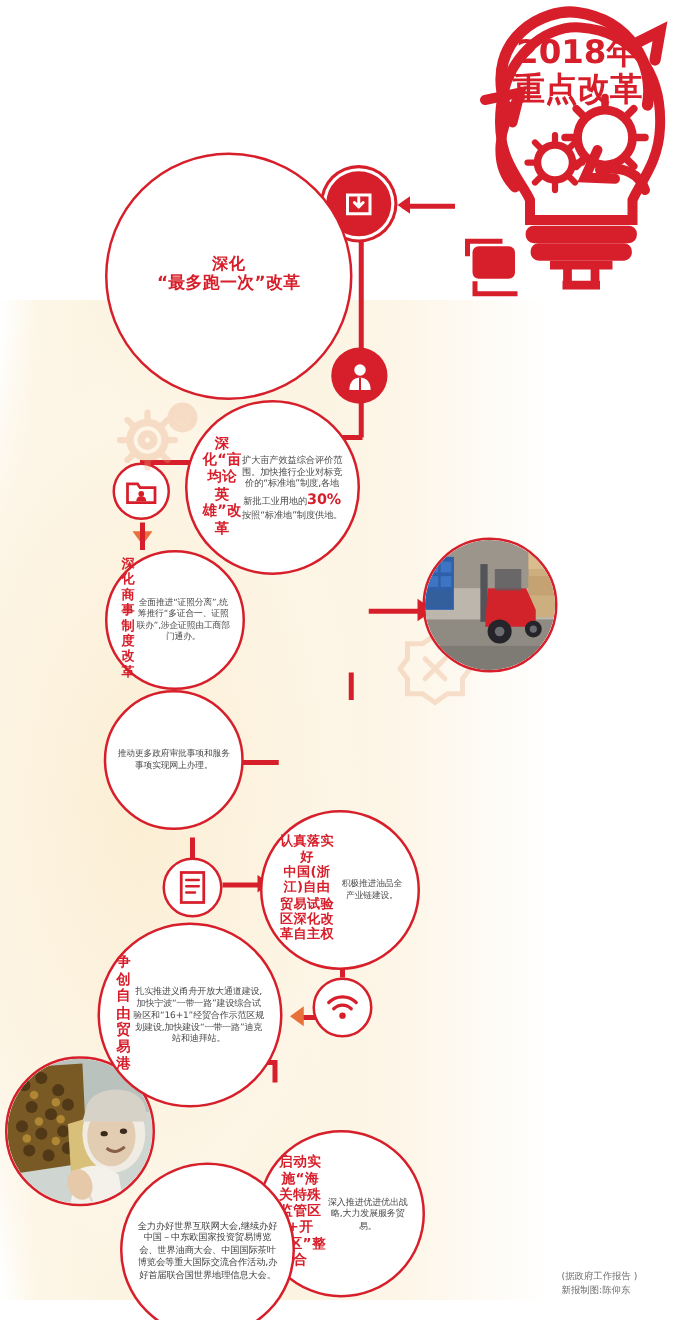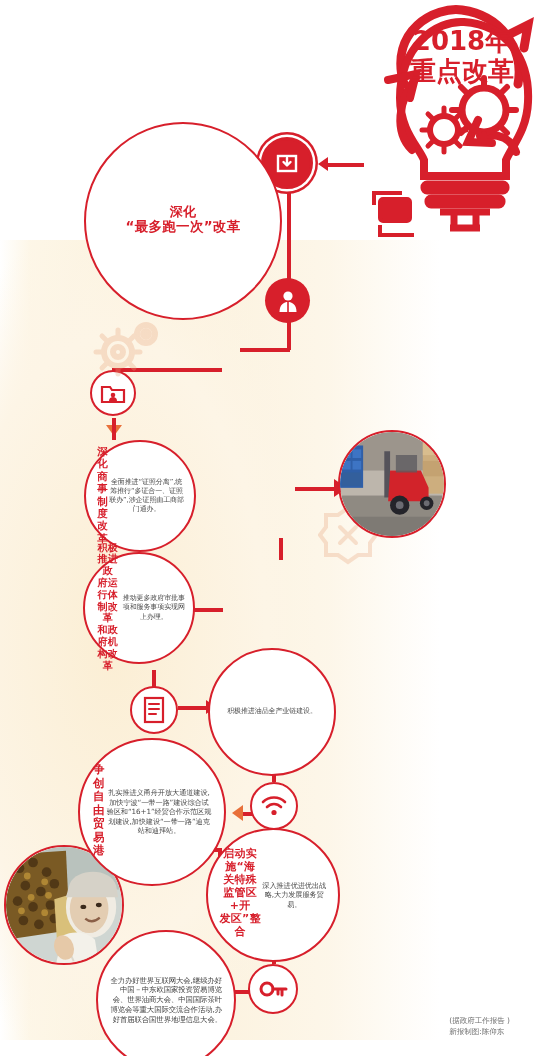--- a/index.html
+++ b/index.html
@@ -316,62 +316,72 @@
     </svg>
   </div>
 
   <div class="bubble" style="left:84px;top:122px;width:198px;height:198px;padding:12px 14px;">
     <div class="btitle" style="font-size:13px;">
       <div>深化</div>
       <div style="font-size:13.5px;">“最多跑一次”改革</div>
     </div>
   </div>
 
+  <div class="bubble" style="left:148px;top:320px;width:140px;height:140px;padding:10px 12px;">
+    <div class="btitle" style="font-size:11.5px;">
+      <div>深化“亩均论</div>
+      <div>英雄”改革</div>
+    </div>
+    <div class="bbody" style="font-size:7.4px;">
+      扩大亩产效益综合评价范围。加快推行企业对标竞价的“标准地”制度,各地新批工业用地的<span class="hl" style="font-size:11.5px;">30%</span>按照“标准地”制度供地。
+    </div>
+  </div>
 
   <div class="bubble" style="left:84px;top:440px;width:112px;height:112px;padding:8px 10px;">
     <div class="btitle" style="font-size:10.5px;">
       <div>深化商事</div>
       <div>制度改革</div>
     </div>
     <div class="bbody" style="font-size:7px;">全面推进“证照分离”,统筹推行“多证合一、证照联办”,涉企证照由工商部门通办。</div>
   </div>
 
 
   <div class="bubble" style="left:83px;top:552px;width:112px;height:112px;padding:8px 8px;">
-    <div class="btitle" style="font-size:10px;">
-      <div>积极推进政</div>
-      <div>府运行体制改革</div>
-      <div>和政府机构改革</div>
-    </div>
     <div class="bbody" style="font-size:7px;">推动更多政府审批事项和服务事项实现网上办理。</div>
   </div>
 
   <div class="bubble" style="left:208px;top:648px;width:128px;height:128px;padding:8px 10px;">
+    <div class="btitle" style="font-size:10.5px;">
+      <div>认真落实好</div>
+      <div>中国(浙江)自由</div>
+      <div>贸易试验区深化改</div>
+      <div>革自主权</div>
+    </div>
     <div class="bbody" style="font-size:7px;">积极推进油品全产业链建设。</div>
   </div>
 
   <div class="bubble" style="left:78px;top:738px;width:148px;height:148px;padding:10px 12px;">
     <div class="btitle" style="font-size:11.5px;">
       <div>争创</div>
       <div>自由贸易港</div>
     </div>
     <div class="bbody" style="font-size:7.2px;">扎实推进义甬舟开放大通道建设,加快宁波“一带一路”建设综合试验区和“16+1”经贸合作示范区规划建设,加快建设“一带一路”迪克站和迪拜站。</div>
   </div>
 
-  <div class="bubble" style="left:206px;top:828px;width:134px;height:134px;padding:9px 11px;justify-content:center;">
+  <div class="bubble" style="left:206px;top:904px;width:134px;height:134px;padding:9px 11px;justify-content:center;">
     <div class="btitle" style="font-size:11px;">
       <div>启动实施“海</div>
       <div>关特殊监管区+开</div>
       <div>发区”整合</div>
     </div>
     <div class="bbody" style="font-size:7.2px;">深入推进优进优出战略,大力发展服务贸易。</div>
   </div>
 
   <div class="bubble" style="left:96px;top:930px;width:140px;height:140px;padding:10px 12px;">
-    <div class="bbody" style="font-size:7.4px;color:#3f3f3f;text-align:right;">全力办好世界互联网大会,继续办好中国－中东欧国家投资贸易博览会、世界油商大会、中国国际茶叶博览会等重大国际交流合作活动,办好首届联合国世界地理信息大会。</div>
+    <div class="bbody" style="font-size:7.4px;color:#3f3f3f;">全力办好世界互联网大会,继续办好中国－中东欧国家投资贸易博览会、世界油商大会、中国国际茶叶博览会等重大国际交流合作活动,办好首届联合国世界地理信息大会。</div>
   </div>
 
   <div class="credit">
     <div>(据政府工作报告 )</div>
     <div>新报制图:陈仰东</div>
   </div>
 
 </div>
 
 </body></html>

